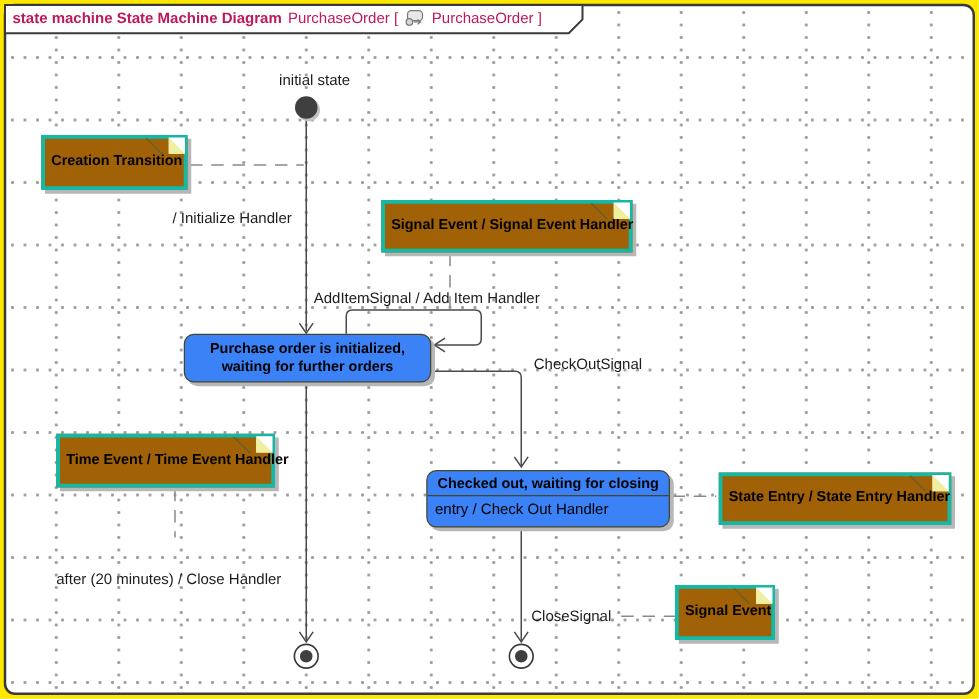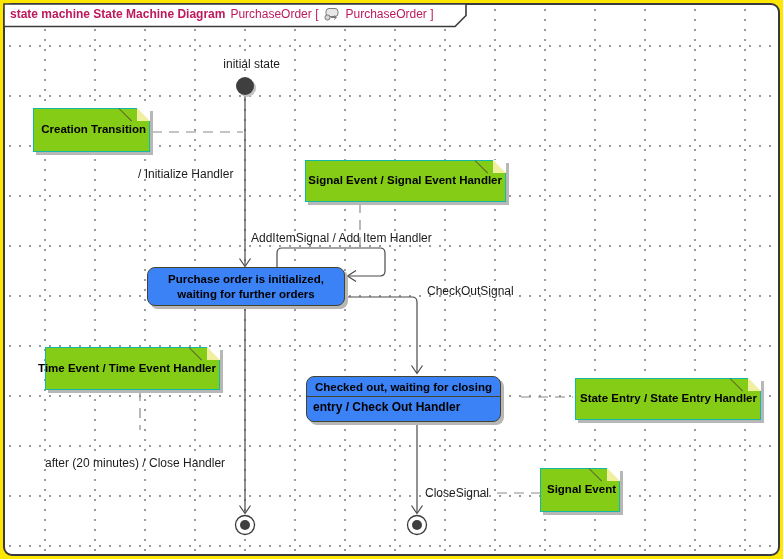--- a/index.html
+++ b/index.html
@@ -17,23 +17,23 @@
     background-size: 10px 50px, 50px 10px;
     background-position: 0px 16px, 15px 0px;
   }
   svg.overlay { position:absolute; left:0; top:0; width:783px; height:559px; }
   .tab-text {
     position:absolute; left:10px; top:7px; font-size:12px; color:#be185d;
     display:flex; align-items:center; gap:5px; white-space:nowrap;
   }
   .tab-text .kw { font-weight:bold; }
   .note {
-    position:absolute; background:#84cc16; border:1px solid #14b8a6;
+    position:absolute; background:#a16207; border:3px solid #14b8a6;
     box-shadow:3px 3px 0 #b7b7b7;
-    display:flex; align-items:center;justify-content:flex-end;
+    display:flex; align-items:center;
   }
   .note::after {
     content:""; position:absolute; top:-1px; right:-1px; width:0; height:0;
     border-style:solid; border-width:13px 0 0 13px;
     border-color:#ffffff rgba(0,0,0,0) rgba(0,0,0,0) #efef9f;
   }
   .note::before {
     content:""; position:absolute; top:-1px; right:12px; width:18.4px; height:1px;
     background:#5f5f33; transform:rotate(45deg); transform-origin:left center; z-index:2;
   }
@@ -44,21 +44,21 @@
   .state {
     position:absolute; background:#3b82f6; border:1px solid #45452e; border-radius:8px;
     box-shadow:3px 3px 0 #b7b7b7; color:#000;
   }
   .state-single { display:flex; align-items:center; justify-content:center; text-align:center; }
   .state-title { font-weight:bold; font-size:11.5px; line-height:1.25; padding:2px 4px; }
   .compartment-title {
     font-weight:bold; font-size:11.5px; text-align:center; padding:4px 2px 3px 2px;
     border-bottom:1px solid #45452e;
   }
-  .compartment-body { font-size:12px; padding:3px 2px 3px 6px;font-weight:bold; }
+  .compartment-body { font-size:12px; padding:3px 2px 3px 6px; }
   .tlabel { position:absolute; font-size:12px; color:#1c1c1c; white-space:nowrap; }
   .center { text-align:center; }
 </style>
 </head>
 <body>
 
 <div class="canvas">
   <div class="frame"></div>
 
   <svg class="overlay" viewBox="0 0 783 559" xmlns="http://www.w3.org/2000/svg">
@@ -139,21 +139,21 @@
   </div>
 
   <div class="note" style="left:540px; top:468px; width:80px; height:44px;">
     <div class="note-label">Signal Event</div>
   </div>
 
   <div class="state state-single" style="left:147px; top:267px; width:198px; height:39px;">
     <div class="state-title">Purchase order is initialized, waiting for further orders</div>
   </div>
 
-  <div class="state" style="left:306px; top:376px; width:195px; height:46px;">
+  <div class="state" style="left:341px; top:376px; width:195px; height:46px;">
     <div class="compartment-title">Checked out, waiting for closing</div>
     <div class="compartment-body">entry / Check Out Handler</div>
   </div>
 
   <div class="tlabel center" style="left:210px; top:57px; width:70px;text-align:right;">initial state</div>
 
   <div class="tlabel" style="left:138px; top:167px;">/ Initialize Handler</div>
 
   <div class="tlabel" style="left:251px; top:231px;">AddItemSignal / Add Item Handler</div>
 

